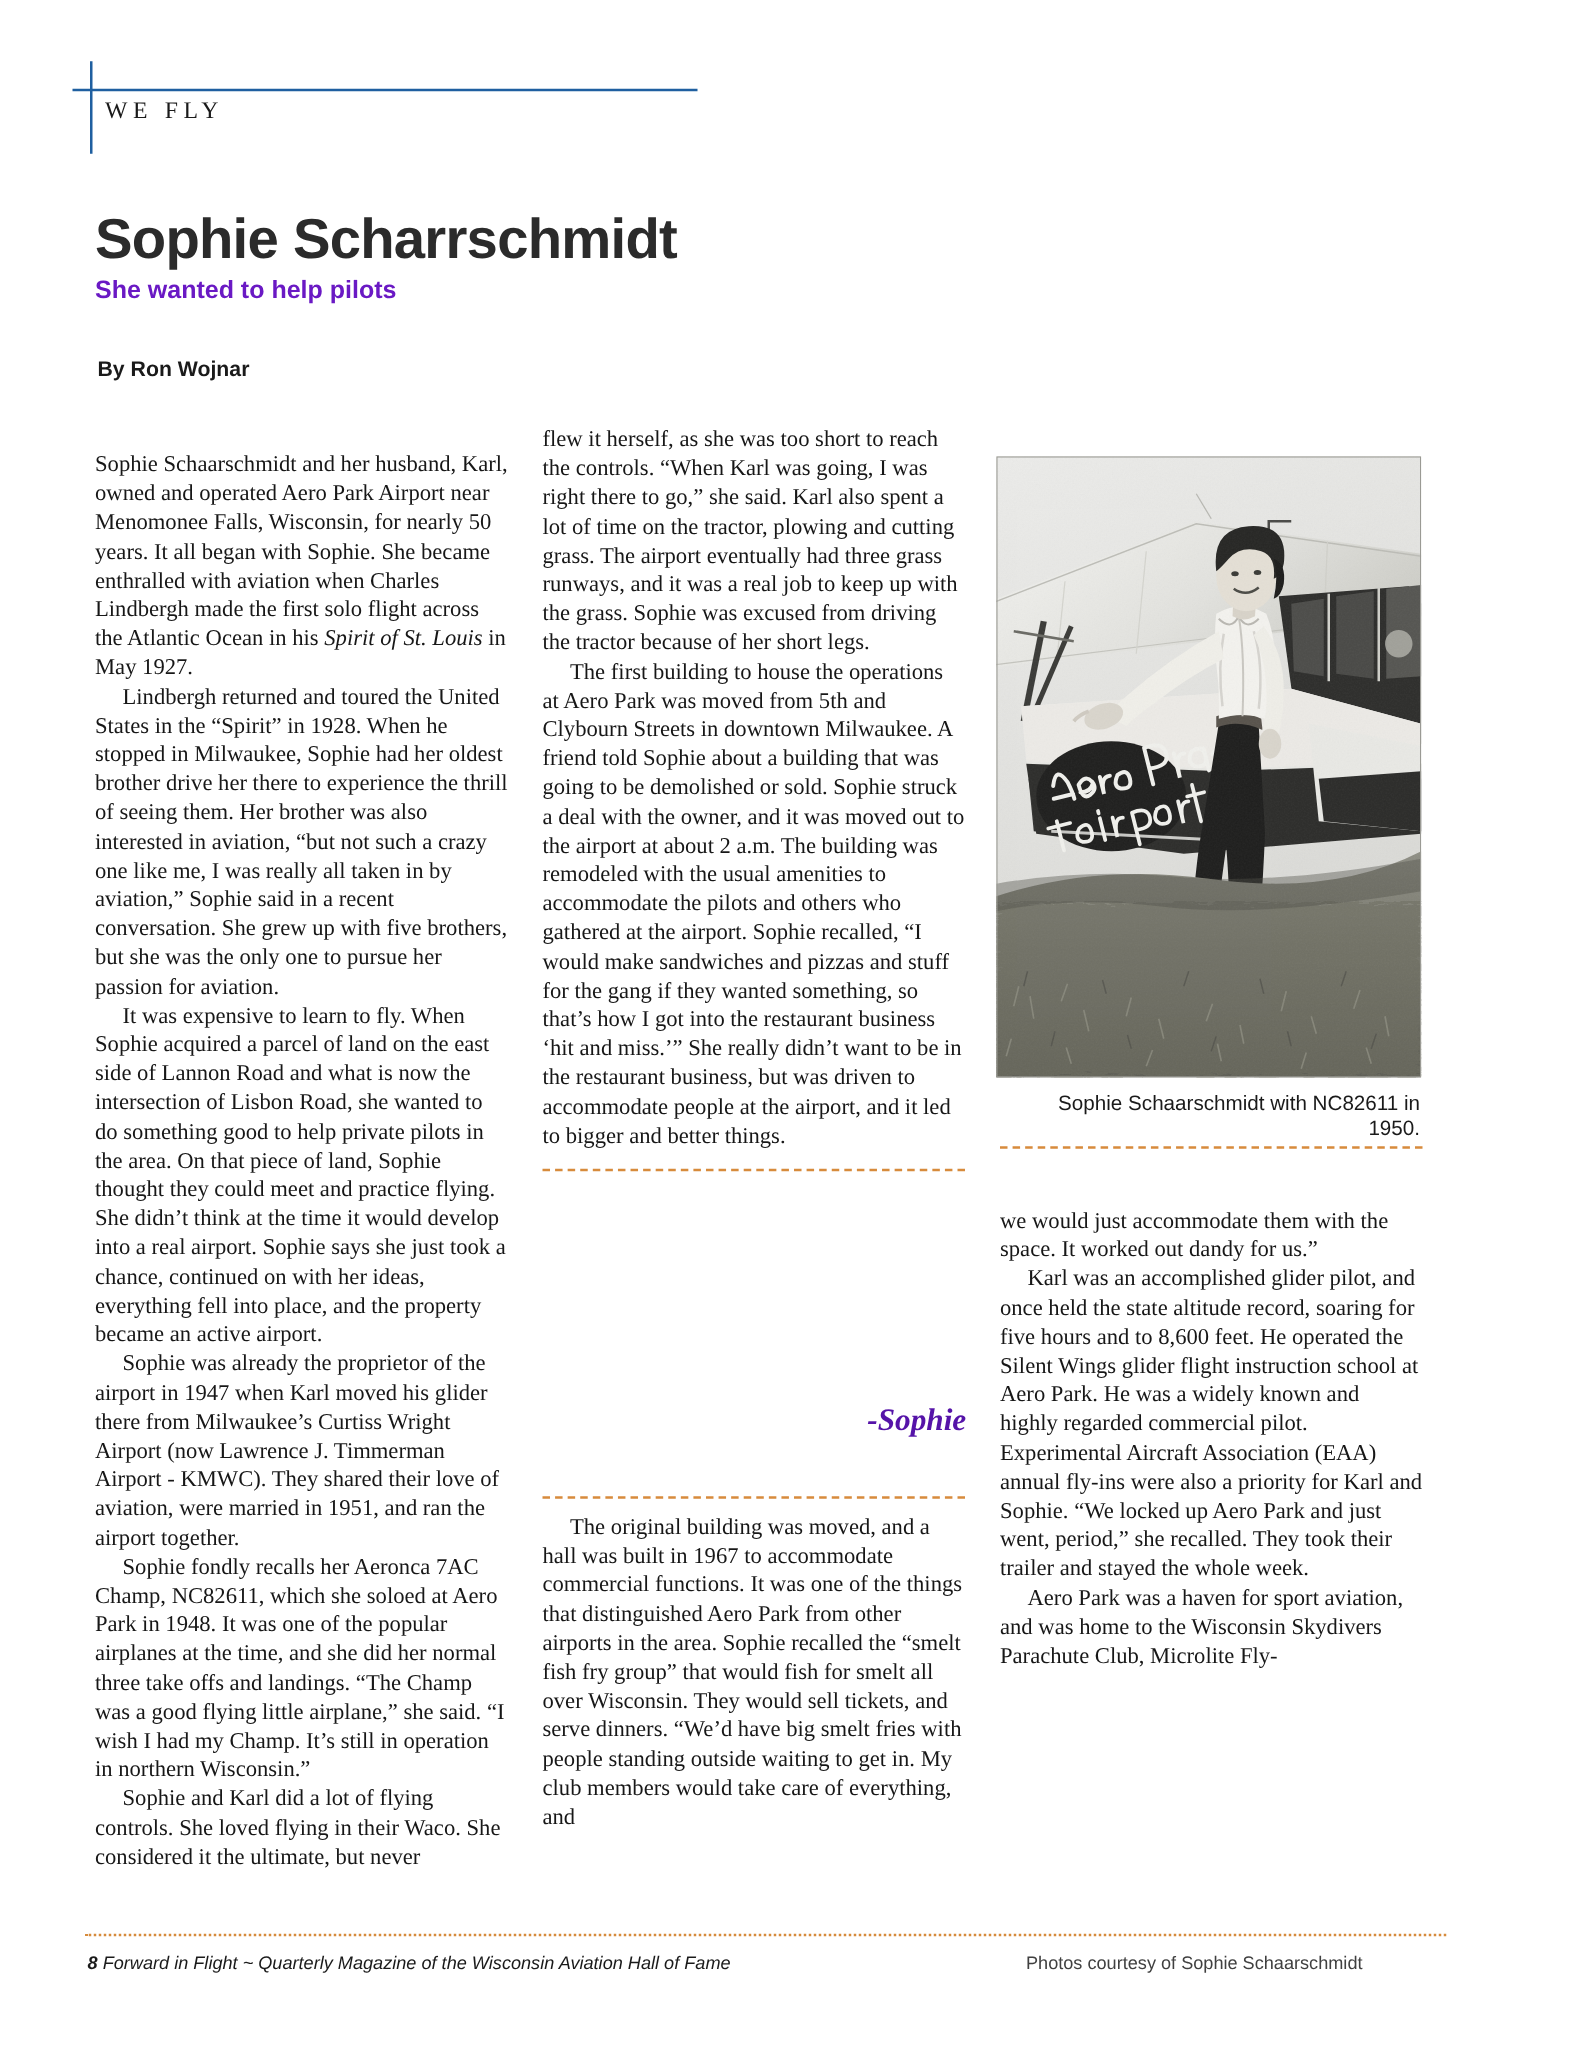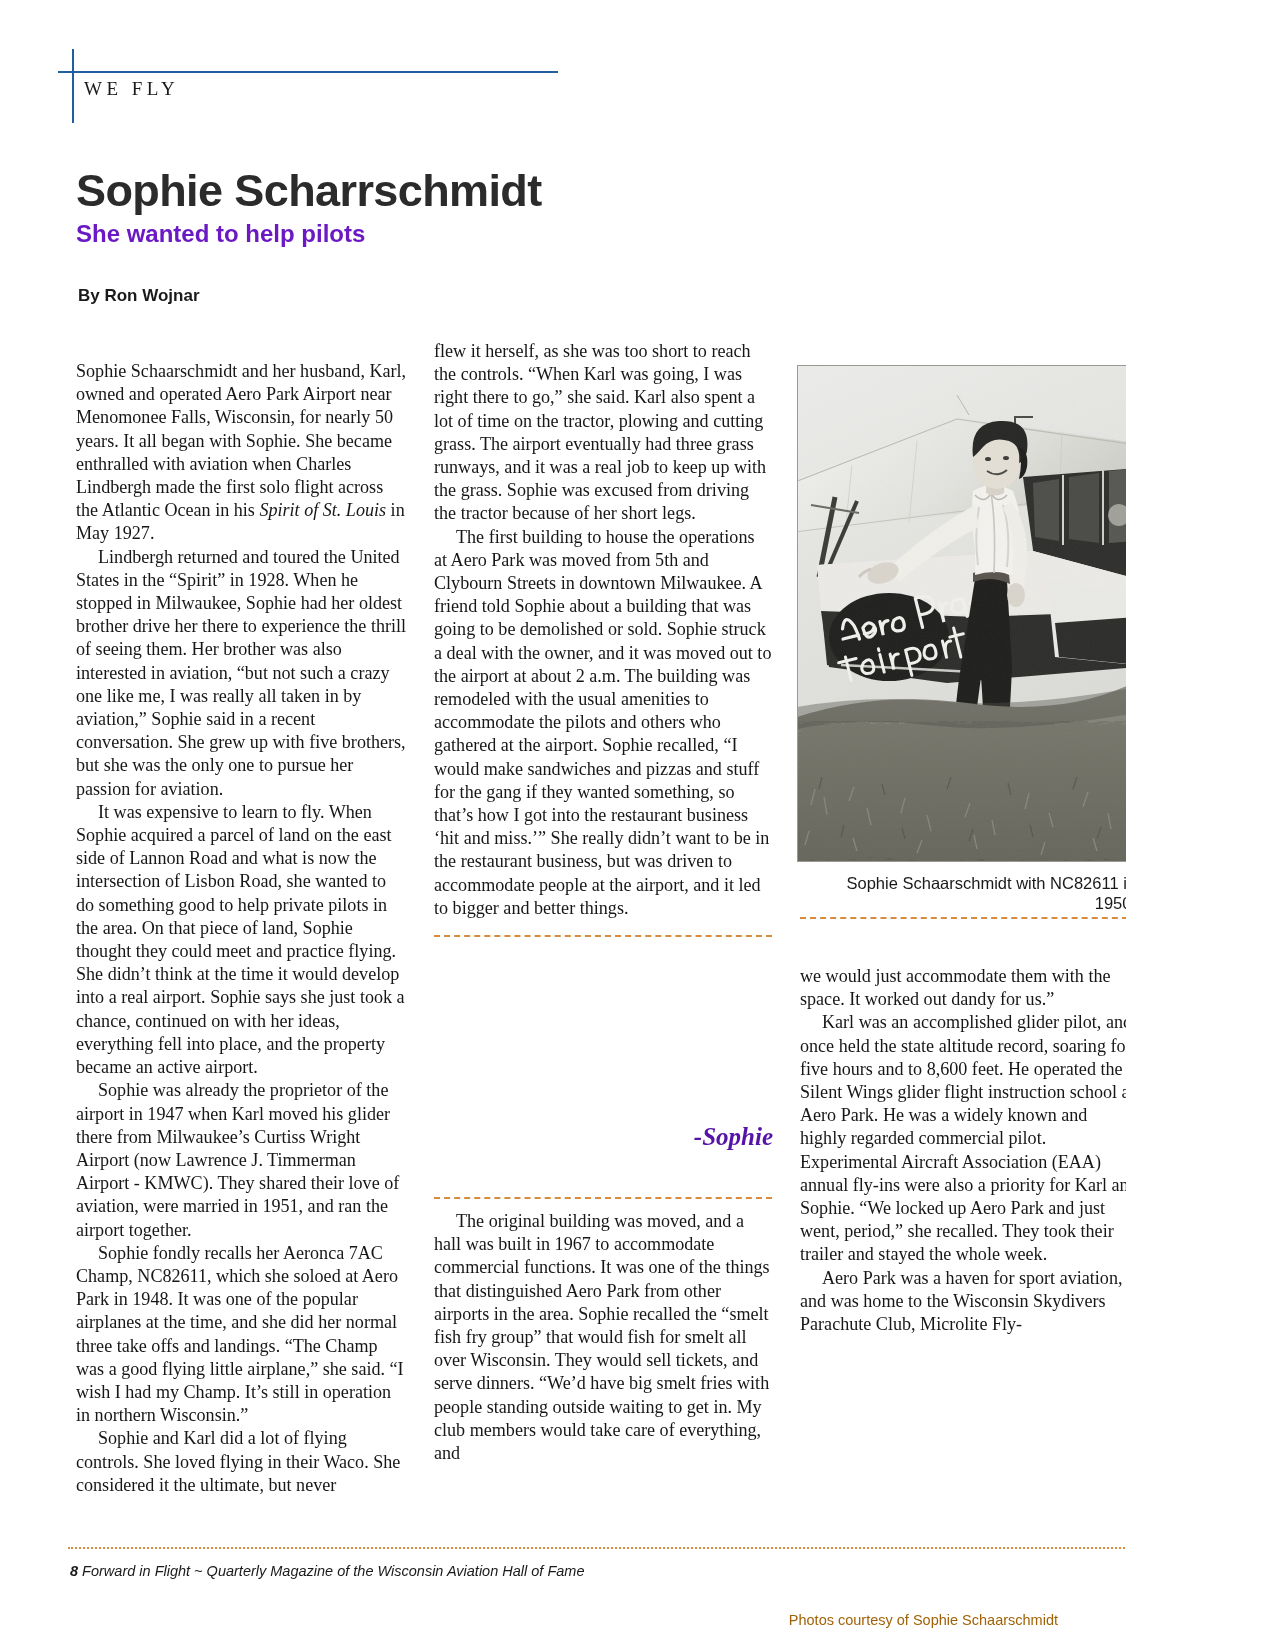--- a/index.html
+++ b/index.html
@@ -8,20 +8,21 @@
     background: #ffffff;
   }
   .page {
     position: relative;
     width: 1126px;
     height: 1650px;
     background: #ffffff;
     overflow: hidden;
     font-family: "Liberation Serif", "DejaVu Serif", serif;
     color: #1a1a1a;
+    padding-left: 32px;
   }
 
   
   .kicker-rule-h {
     position: absolute;
     left: 58px;
     top: 71px;
     width: 500px;
     height: 2px;
     background: #1f5fa0;
@@ -55,21 +56,21 @@
     letter-spacing: -0.6px;
     color: #2b2b2b;
     line-height: 1.0;
   }
   .subhead {
     position: absolute;
     left: 76px;
     top: 222px;
     font-family: "Liberation Sans", "DejaVu Sans", sans-serif;
     font-weight: bold;
-    font-size: 24px;
+    font-size: 20px;
     color: #6a19c4;
     line-height: 1.0;
   }
   .byline {
     position: absolute;
     left: 78px;
     top: 286px;
     font-family: "Liberation Sans", "DejaVu Sans", sans-serif;
     font-weight: bold;
     font-size: 17px;
@@ -178,24 +179,24 @@
     color: #1a1a1a;
     white-space: nowrap;
   }
   .footer-left b {
     font-style: italic;
     font-weight: bold;
   }
   .footer-right {
     position: absolute;
     right: 68px;
-    top: 1612px;
+    top: 1563px;
     font-family: "Liberation Sans", "DejaVu Sans", sans-serif;
     font-size: 14.5px;
-    color: #a16207;
+    color: #404040;
     white-space: nowrap;
   }
 </style>
 </head>
 <body>
 
 <div class="page">
 
   <div class="kicker-rule-h"></div>
   <div class="kicker-rule-v"></div>

